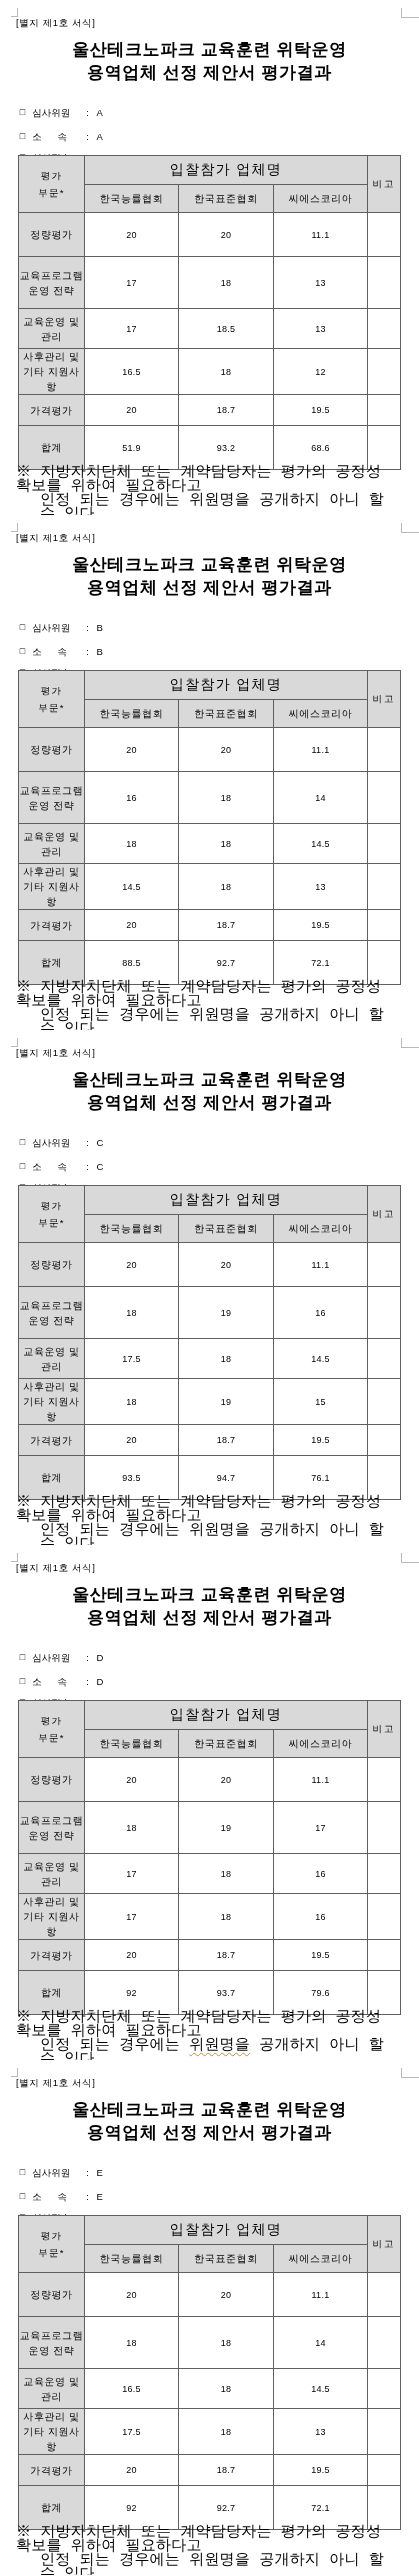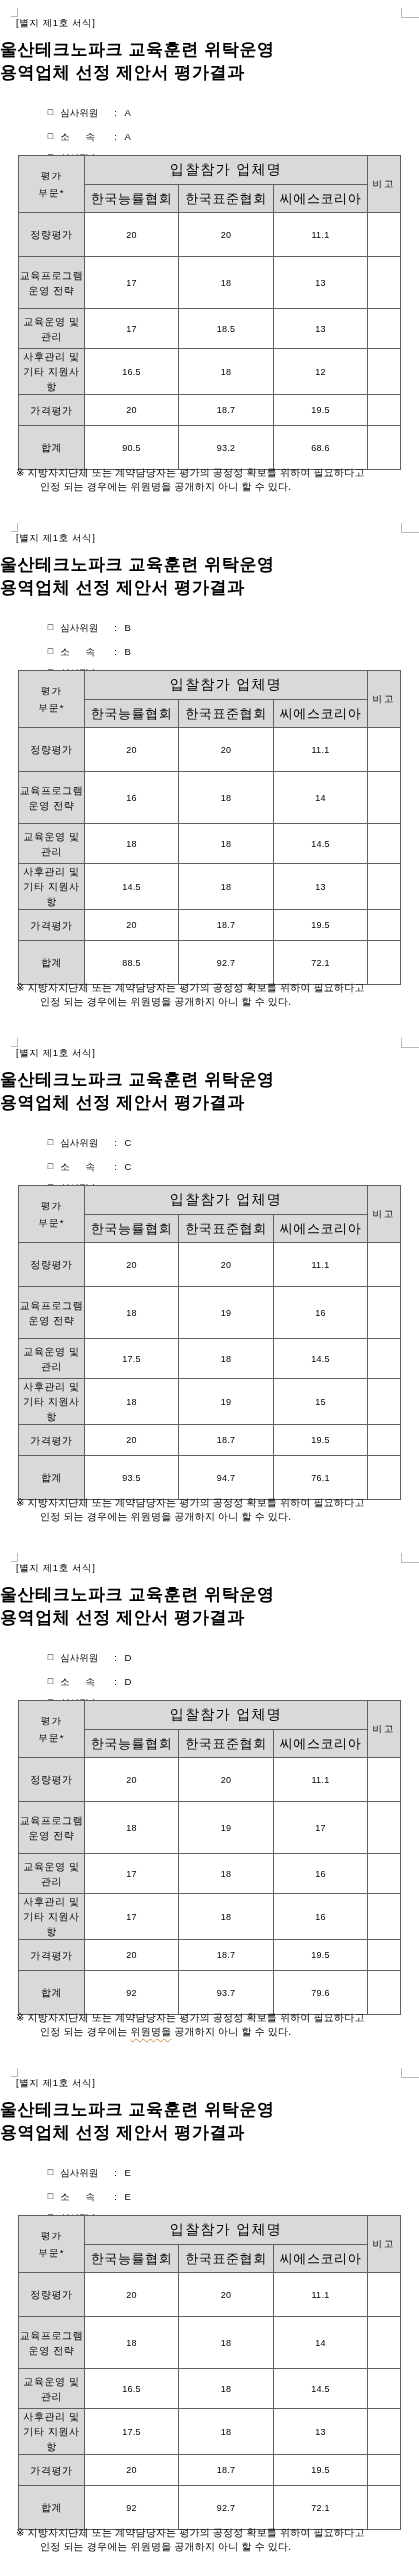--- a/index.html
+++ b/index.html
@@ -13,55 +13,55 @@
 
   
   .corner{position:absolute;top:7.6px;}
   .corner-l{left:11.4px;width:5.7px;height:8.2px;border-right:0.6px solid #b9b9b9;border-bottom:0.6px solid #b9b9b9;}
   .corner-r{left:401px;width:16.5px;height:9.5px;border-left:0.6px solid #b9b9b9;border-bottom:0.6px solid #b9b9b9;}
 
   .form-code{position:absolute;left:16px;top:16.5px;font-size:9.5px;letter-spacing:0.6px;}
 
   .title{
     position:absolute;left:0;top:38px;width:100%;margin:0;
-    text-align:left;font-size:17px;line-height:23px;font-weight:bold;letter-spacing:0.6px;
+    text-align:center;font-size:17px;line-height:23px;font-weight:bold;letter-spacing:0.6px;
   }
 
-  .field{position:absolute;left:32px;font-size:9.5px;white-space:pre;}
+  .field{position:absolute;left:4px;font-size:9.5px;white-space:pre;}
   .field .box{font-size:9px;margin-right:7px;position:relative;top:-0.6px;}
   .field .flabel{display:inline-block;width:54px;white-space:pre;}
   .field .colon{margin-right:7.6px;}
   .f-reviewer{top:96px}
   .f-aff{top:120px}
   .f-score{top:141px}
 
   table.score-table{
     position:absolute;left:18px;top:155px;width:383px;
     border-collapse:collapse;table-layout:fixed;
     border:1.3px solid #404040;
   }
   .score-table td{border:0.6px solid #5f5f5f;text-align:center;vertical-align:middle;padding:0;}
   .g{background:#d9d9d9;}
   .cat-head{font-size:9.5px;letter-spacing:1.3px;line-height:17px;}
   .bid-head{font-size:14px;letter-spacing:1.3px;}
   .rem-head{font-size:9.5px;letter-spacing:1.9px;margin-top:17px;}
-  .co{font-size:13px;letter-spacing:0.6px;}
+  .co{font-size:10px;letter-spacing:0.6px;}
   .lab{font-size:10px;letter-spacing:0.6px;line-height:15px;}
   .val{font-size:9px;letter-spacing:0.3px;}
   tr.h1{height:29px}
   tr.h2{height:28px}
   tr.dr0{height:44px}
   tr.dr1{height:52px}
   tr.dr2{height:40px}
   tr.dr3{height:41px}
   tr.dr4{height:31px}
   tr.dr5{height:44px}
   .pre{white-space:pre-line;margin-top:20px;}
 
-  .footnote{position:absolute;left:16px;top:466px;width:384px;font-size:10px;line-height:14px;letter-spacing:0.2px;}
+  .footnote{position:absolute;left:16px;top:466px;width:384px;font-size:15px;line-height:14px;letter-spacing:0.2px;font-family:Liberation Mono, monospace;}
   .fn2{margin-left:24px;}
   .page.wavy .spellword{
     text-decoration:underline;
     text-decoration-style:wavy;
     text-decoration-color:#cf8a45;
     text-decoration-thickness:0.6px;
     text-underline-offset:2.5px;
   }
 </style>
 </head>
@@ -145,21 +145,21 @@
         </tr>
         <tr class="dr4">
           <td class="g lab"><span class="pre">가격평가</span></td>
           <td class="val">20</td>
           <td class="val">18.7</td>
           <td class="val">19.5</td>
           <td class="rem"></td>
         </tr>
         <tr class="dr5">
           <td class="g lab"><span class="pre">합계</span></td>
-          <td class="val">90.5</td>
+          <td class="val">51.9</td>
           <td class="val">93.2</td>
           <td class="val">68.6</td>
           <td class="rem"></td>
         </tr>
       </tbody>
     </table>
 
     <div class="footnote">
       <div class="fn1">※ 지방자치단체 또는 계약담당자는 평가의 공정성 확보를 위하여 필요하다고</div>
       <div class="fn2">

